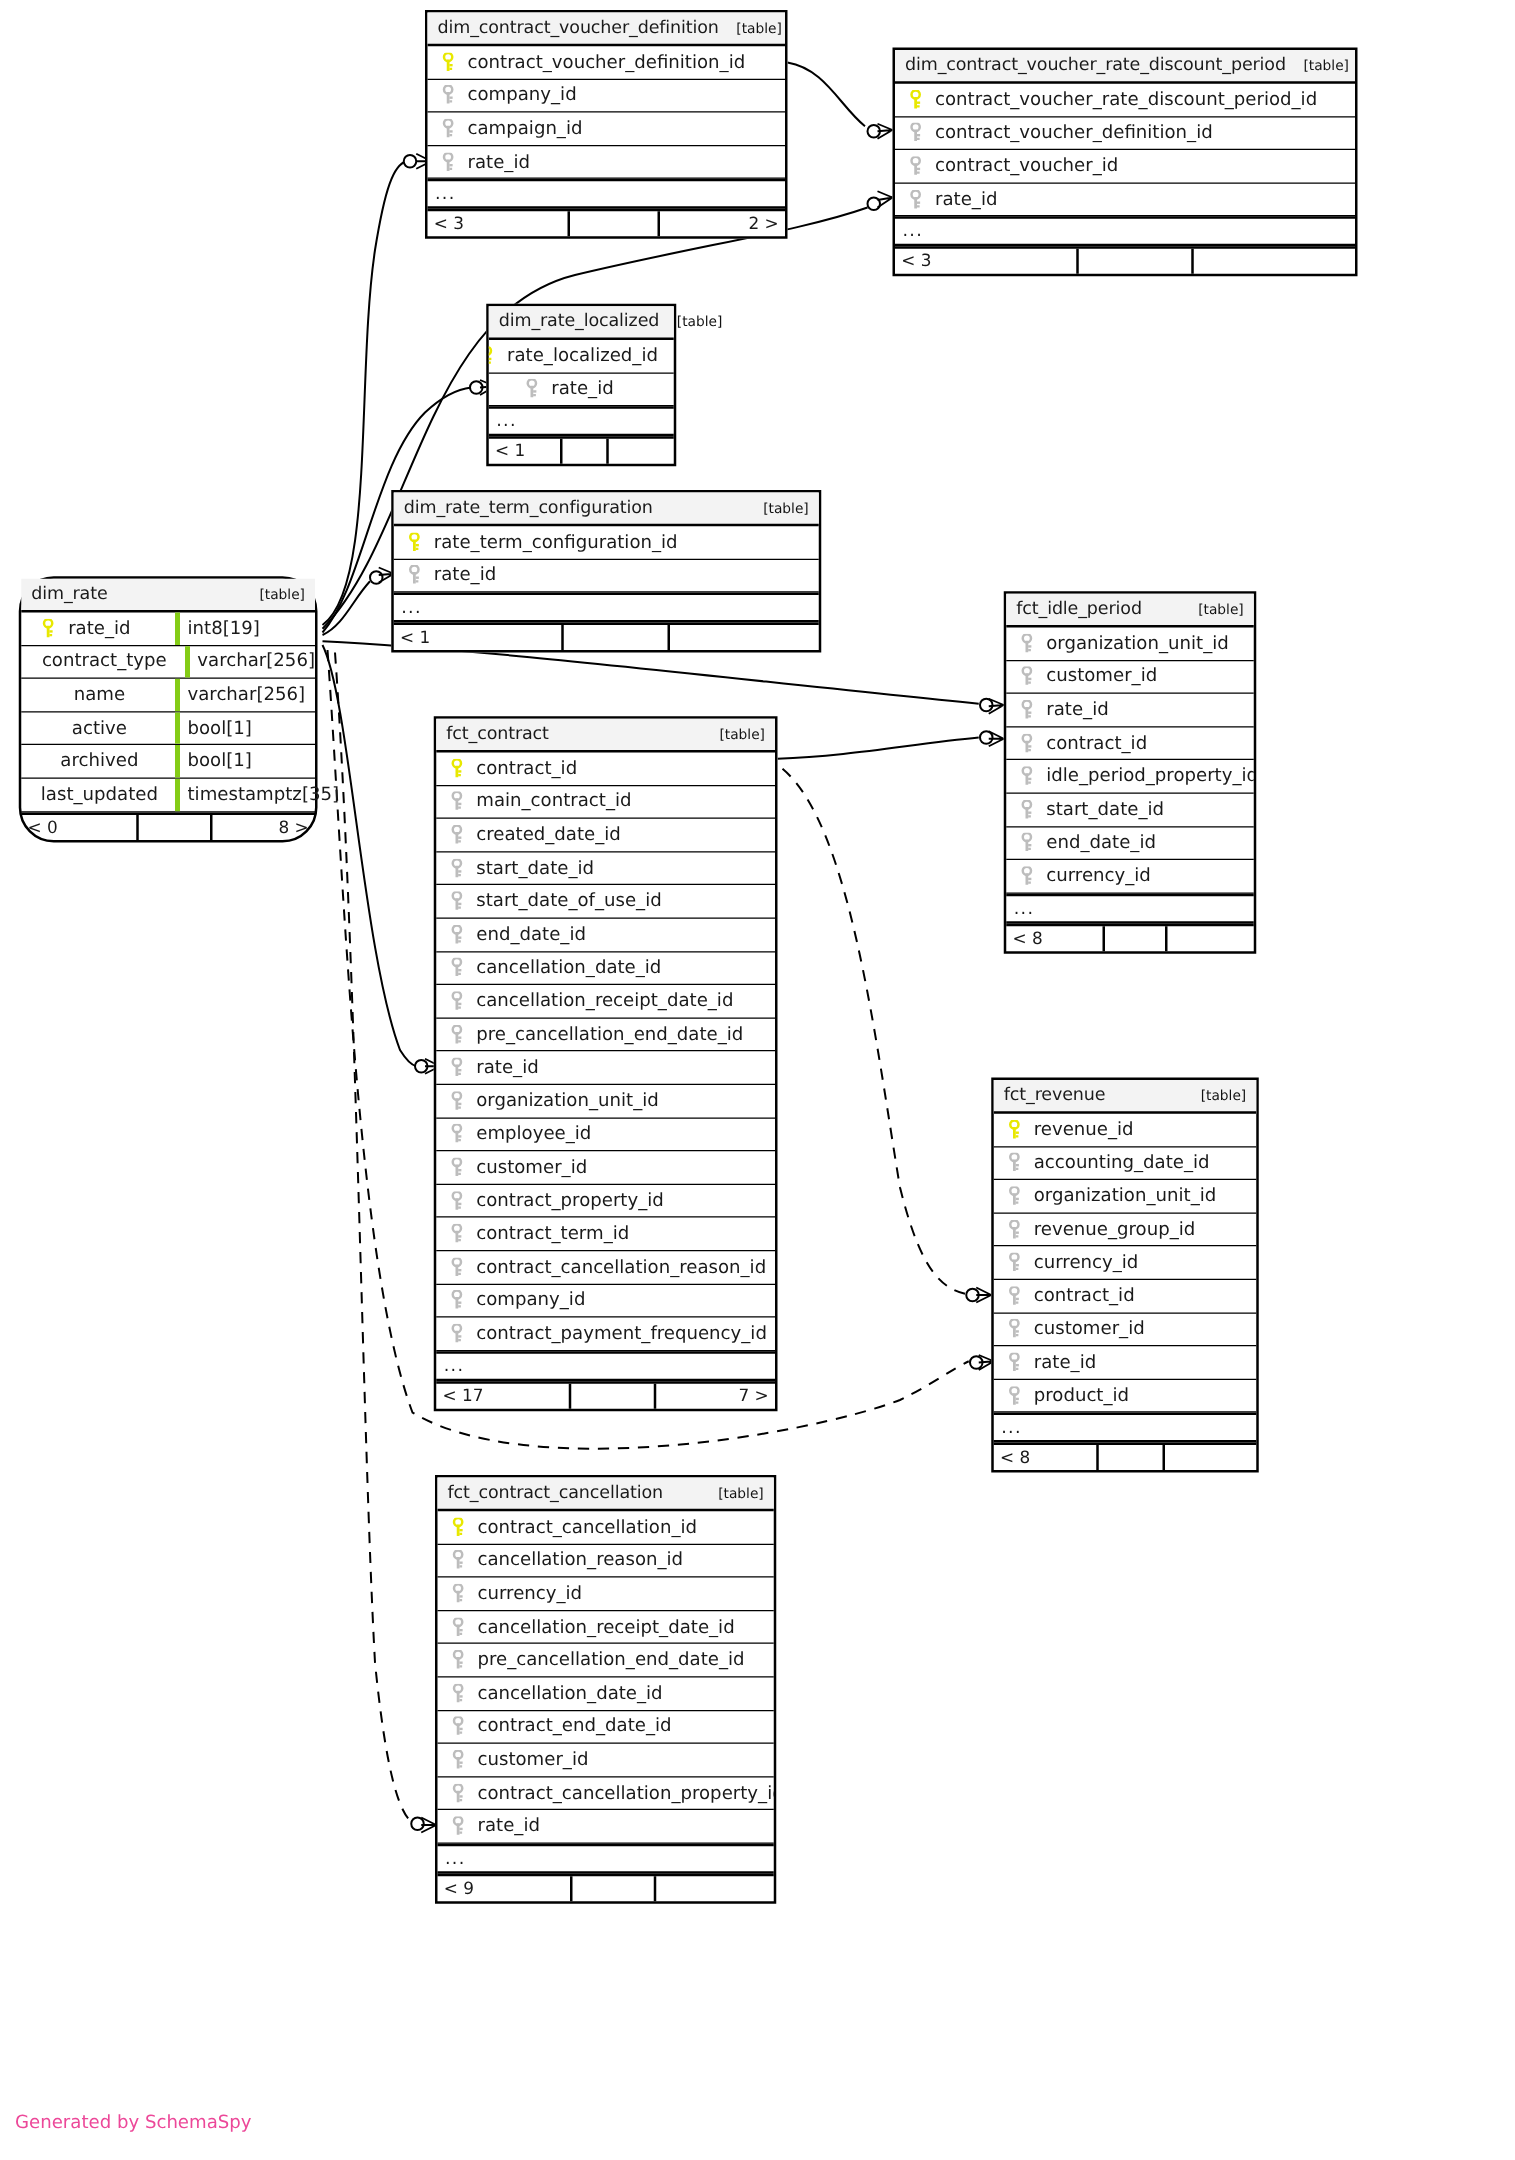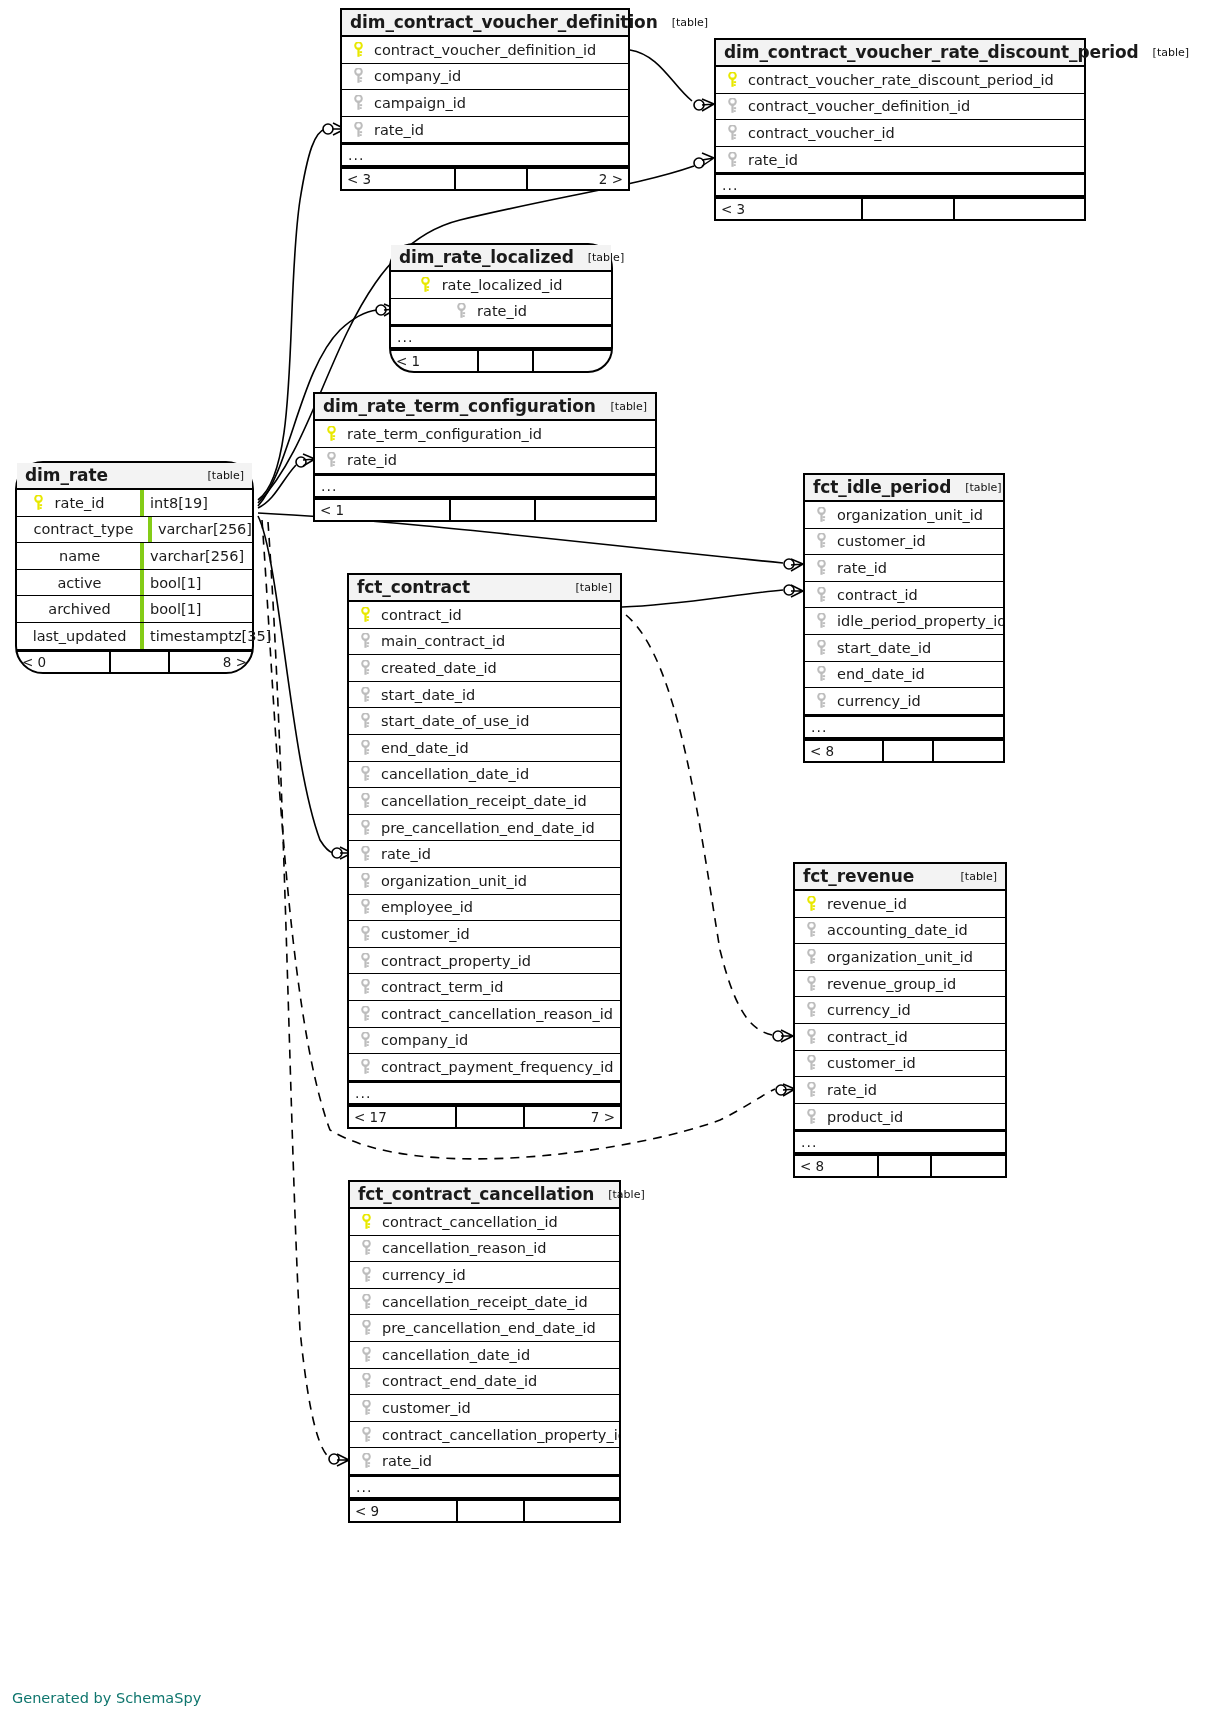--- a/index.html
+++ b/index.html
@@ -38,22 +38,22 @@
     background: #f3f3f3;
     border-bottom: 2px solid #000000;
     display: flex;
     align-items: center;
     justify-content: space-between;
     padding: 4px 8px 5px 8px;
     box-sizing: border-box;
     height: 27px;
   }
   .tb-title {
-    font-weight: bold;
-    font-size: 17px;
+    font-weight: normal;
+    font-size: 14px;
     letter-spacing: -0.1px;
     white-space: nowrap;
   }
   .tb-tag {
     font-size: 11px;
     color: #111;
     white-space: nowrap;
     padding-left: 14px;
   }
   .tb-row {
@@ -122,21 +122,21 @@
     padding: 0 5px;
   }
   .fc-left { flex: 0 0 40%; justify-content: flex-start; border-right: 2px solid #000; }
   .fc-mid  { flex: 0 0 25%; border-right: 2px solid #000; }
   .fc-right{ flex: 1 1 auto; justify-content: flex-end; }
   .generated-note {
     position: absolute;
     left: 12px;
     top: 1690px;
     font-size: 14.5px;
-    color: #0f766e;
+    color: #ec4899;
   }
 </style>
 </head>
 <body>
 
 <div id="canvas">
 
   <svg id="edges" viewBox="0 0 1212 1728">
     <defs>
       <marker id="crow" markerWidth="14" markerHeight="14" refX="12" refY="7" orient="auto">
@@ -320,21 +320,21 @@
             <span class="name-text">rate_id</span>
           </span>
         </div>
         <div class="ellipsis-row">...</div>
         <div class="footer-row" style="border-top:2px solid #000;">
           <span class="footer-cell fc-left">&lt; 3</span>
           <span class="footer-cell fc-mid"></span>
           <span class="footer-cell fc-right"></span>
         </div>
       </div>
-      <div class="table-box centered" style="left: 389px; top: 243px; width: 224px; border-radius: 25px;">
+      <div class="table-box centered" style="left: 389px; top: 243px; width: 152px;">
         <div class="tb-header">
           <span class="tb-title">dim_rate_localized</span>
           <span class="tb-tag">[table]</span>
         </div>
         <div class="tb-row">
           <span class="col-name">
             <span class="key-icon">
               <svg width="11" height="16" viewBox="0 0 11 16">
                 <circle cx="5.5" cy="3.6" r="3.3" fill="none" stroke="#e8e800" stroke-width="2"></circle>
                 <rect x="4.4" y="5.6" width="2.2" height="9.2" fill="#e8e800"></rect>

